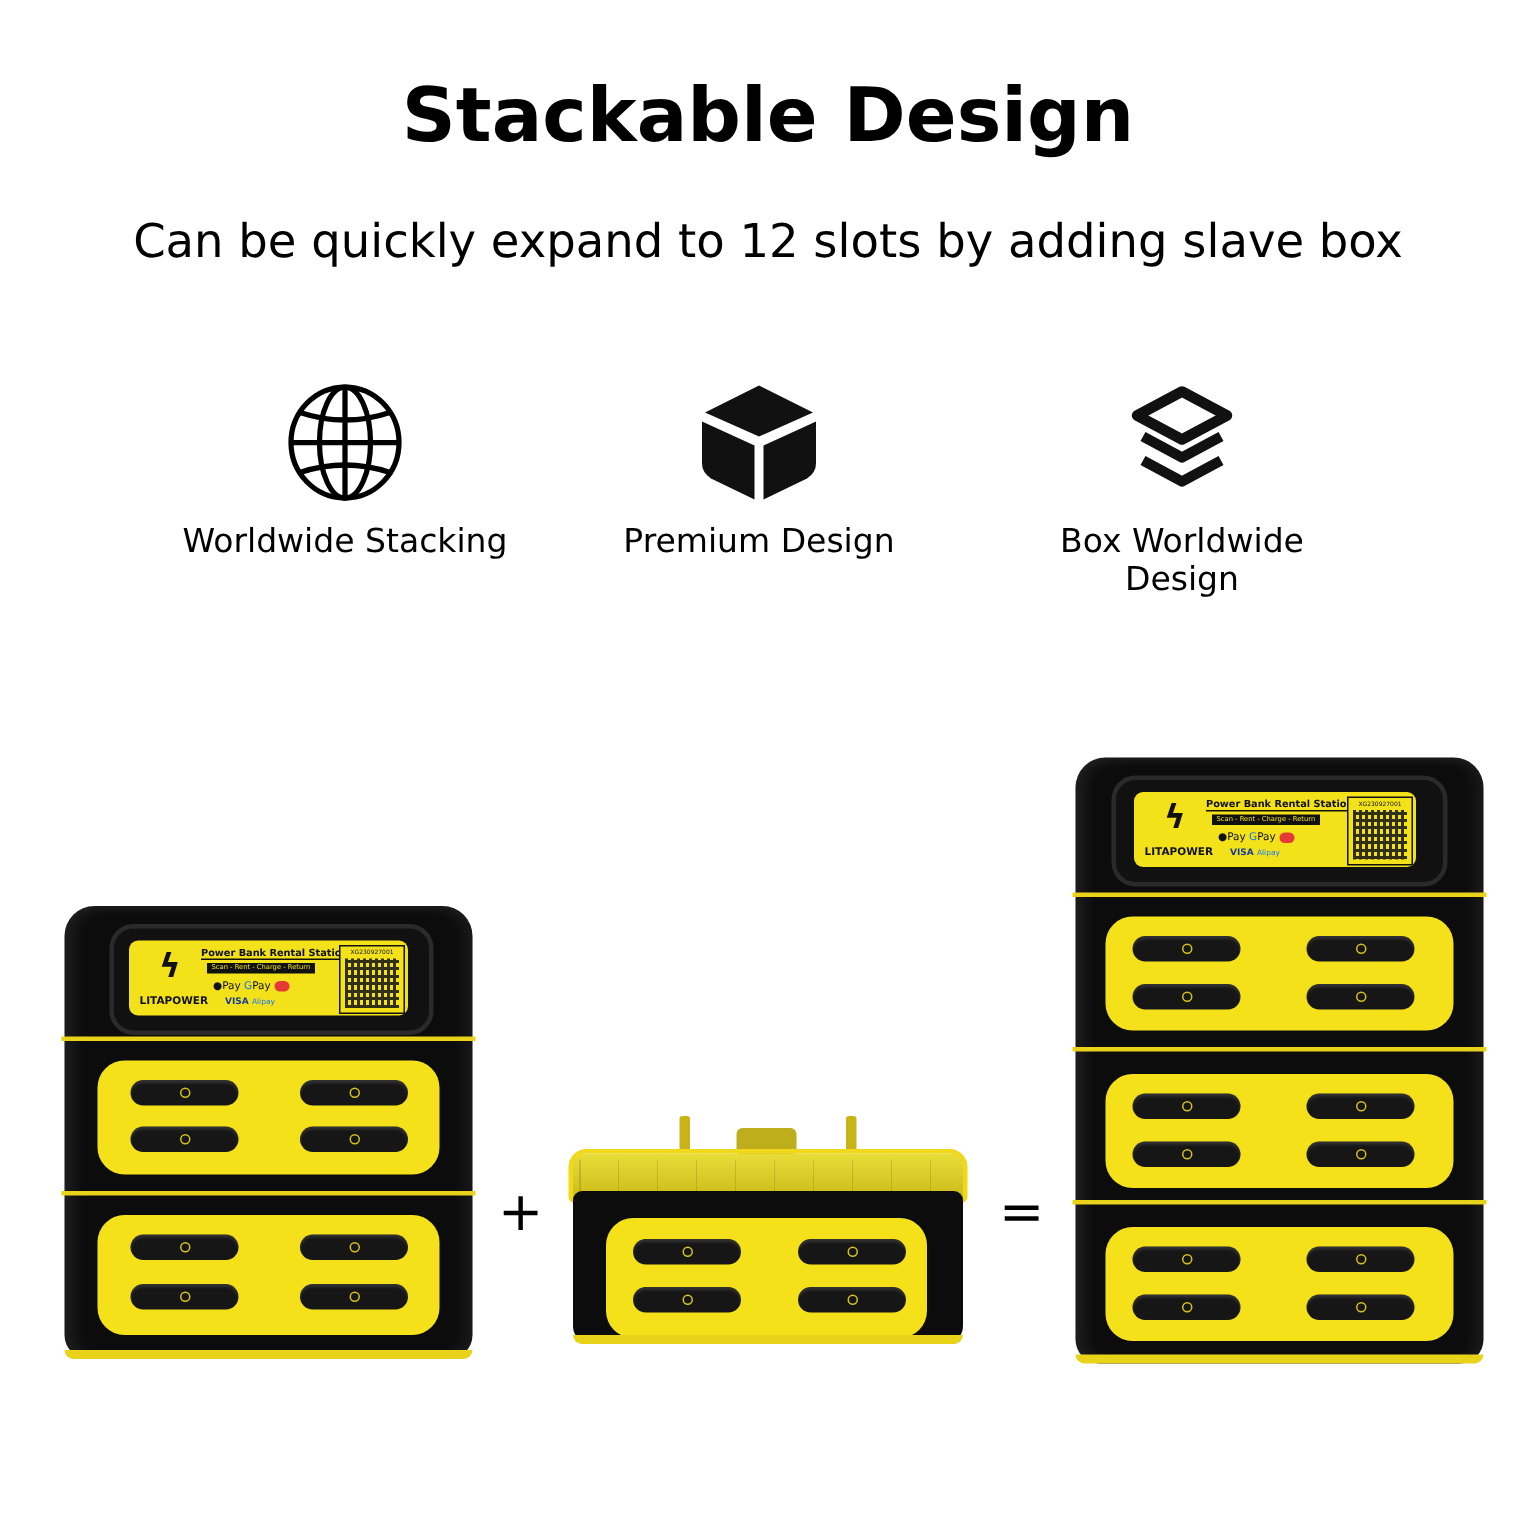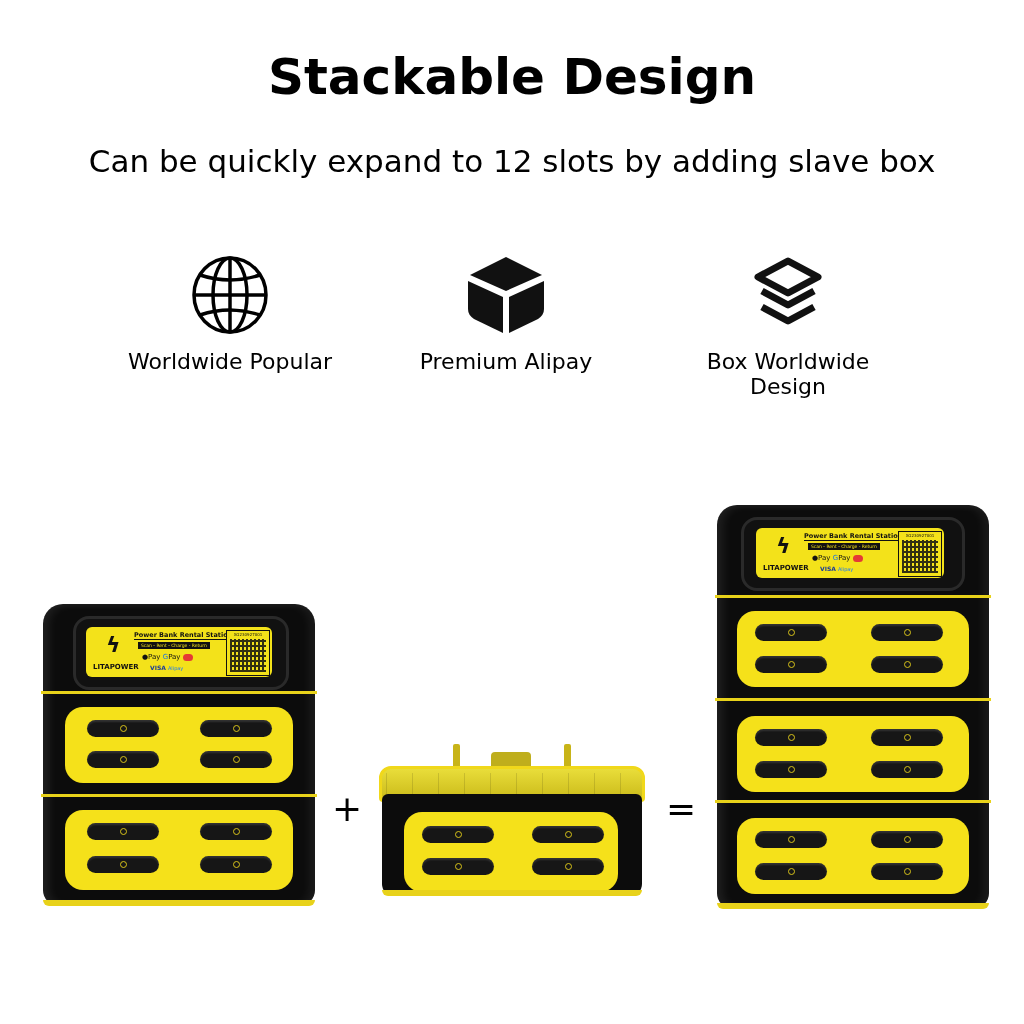--- a/index.html
+++ b/index.html
@@ -55,30 +55,30 @@
   <svg width="80" height="80" viewBox="0 0 80 80">
     <g fill="none" stroke="#000" stroke-width="3.5">
       <ellipse cx="40" cy="40" rx="36" ry="37"></ellipse>
       <ellipse cx="40" cy="40" rx="17" ry="37"></ellipse>
       <line x1="40" y1="3" x2="40" y2="77"></line>
       <line x1="4" y1="40" x2="76" y2="40"></line>
       <path d="M10 20 Q40 30 70 20"></path>
       <path d="M10 60 Q40 50 70 60"></path>
     </g>
   </svg>
-  <div class="flabel">Worldwide Popular</div>
+  <div class="flabel">Worldwide Stacking</div>
 </div>
 
 <div class="feature" style="left:386px;">
   <svg width="80" height="80" viewBox="0 0 80 80">
     <polygon points="40,2 76,20 40,36 4,20" fill="#111"></polygon>
     <path d="M2 26 L37 42 L37 78 L8 64 Q2 60 2 54 Z" fill="#111"></path>
     <path d="M78 26 L43 42 L43 78 L72 64 Q78 60 78 54 Z" fill="#111"></path>
   </svg>
-  <div class="flabel">Premium Alipay</div>
+  <div class="flabel">Premium Design</div>
 </div>
 
 <div class="feature" style="left:668px;">
   <svg width="80" height="80" viewBox="0 0 80 80">
     <g fill="none" stroke="#111" stroke-width="7" stroke-linejoin="round">
       <polygon points="40,6 70,22 40,38 10,22"></polygon>
       <polyline points="14,36 40,50 66,36"></polyline>
       <polyline points="14,52 40,66 66,52"></polyline>
     </g>
   </svg>

